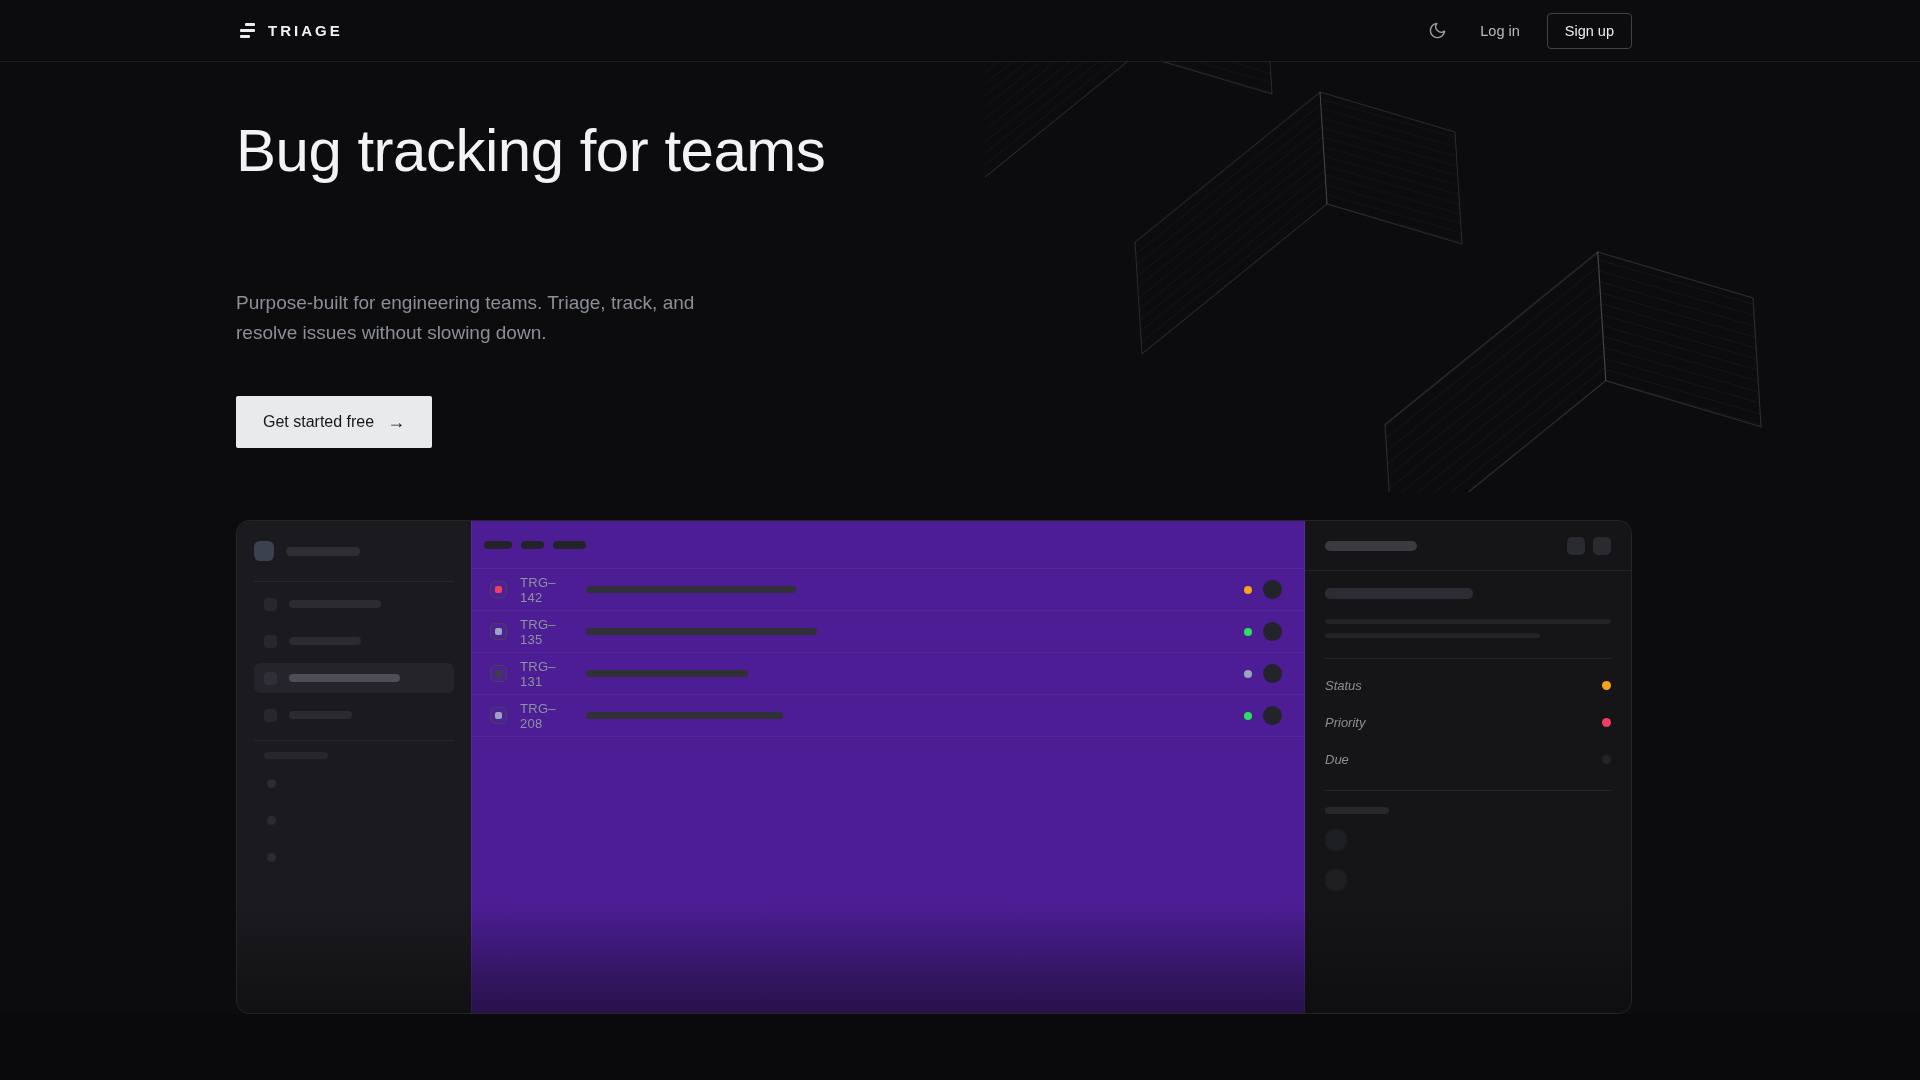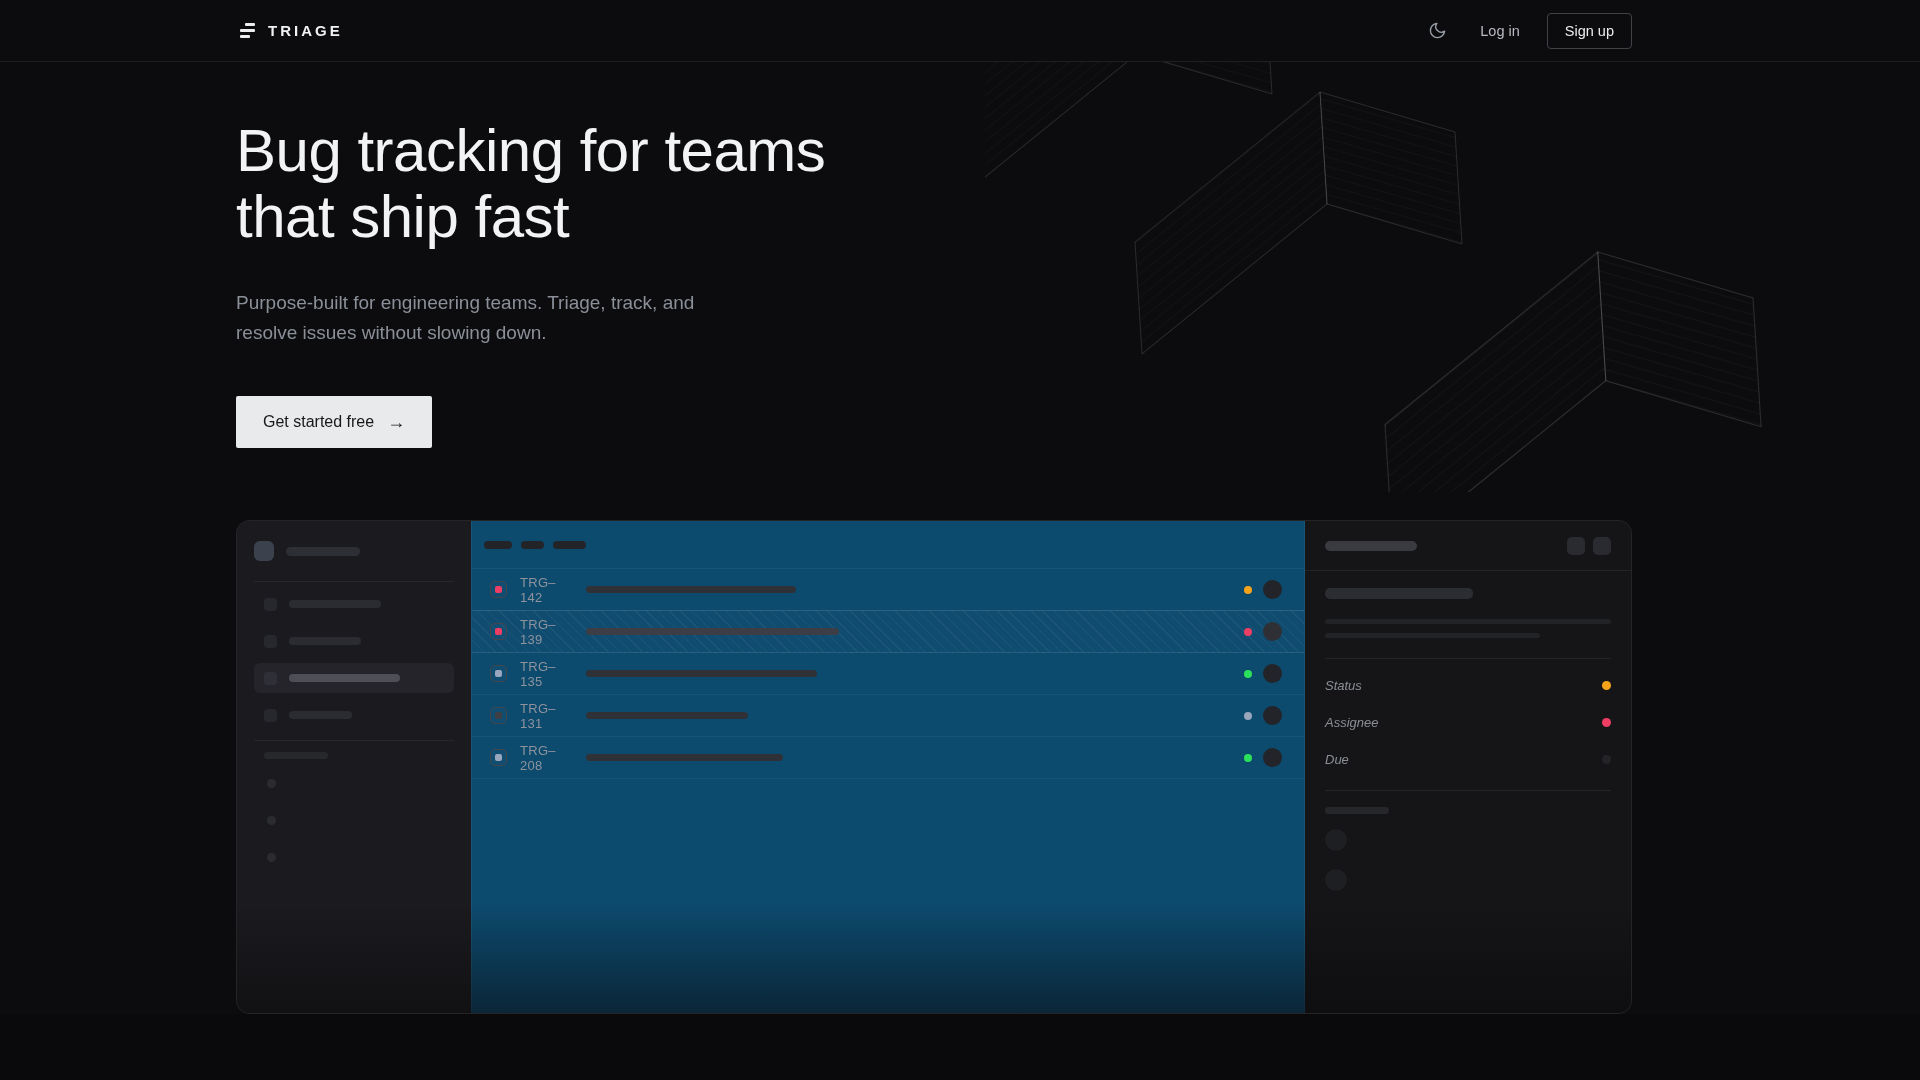--- a/index.html
+++ b/index.html
@@ -82,21 +82,21 @@
   .ni-icon { width:13px; height:13px; border-radius:4px; background:#27282d; flex:none; }
   .m-nav-item.active .ni-icon { background:#2f3037; }
   .ni-pill { height:8px; border-radius:4px; background:#2b2c31; }
   .m-nav-item.active .ni-pill { background:#4d4e56; }
   .w1{width:92px} .w2{width:72px} .w3{width:111px} .w4{width:63px}
   .sec-pill { width:64px; height:7px; border-radius:4px; background:#27282c; margin:11px 0 0 10px; }
   .side-dot { width:9px; height:9px; border-radius:50%; background:#2b2c30; margin-left:13px; }
   .side-dot.d1{ margin-top:20px; } .side-dot + .side-dot{ margin-top:28px; }
 
   
-  .m-list { background:#0c4a6e; border-left:1px solid rgba(255,255,255,0.06); border-right:1px solid rgba(255,255,255,0.06); }
+  .m-list { background:#4c1d95; border-left:1px solid rgba(255,255,255,0.06); border-right:1px solid rgba(255,255,255,0.06); }
   .list-toolbar { height:48px; border-bottom:1px solid rgba(255,255,255,0.06); display:flex; align-items:center; gap:9px; padding-left:12px; }
   .tb-pill { height:8px; border-radius:4px; background:#232428; }
   .tb1{width:28px} .tb2{width:23px} .tb3{width:33px}
   .issue-row { display:flex; align-items:center; height:42px; padding:0 22px 0 18px; border-bottom:1px solid rgba(255,255,255,0.05); }
   .issue-row.selected {
     background-color:rgba(255,255,255,0.015);
     background-image:repeating-linear-gradient(45deg, rgba(255,255,255,0.05) 0px, rgba(255,255,255,0.05) 1px, transparent 1px, transparent 8px);
     box-shadow:0 -1px 0 rgba(255,255,255,0.09);
     border-bottom-color:rgba(255,255,255,0.10);
   }
@@ -170,21 +170,20 @@
       <polygon points="185,0 320,40 327,152 192,112" fill="url(#hR)" stroke="rgba(255,255,255,0.13)" stroke-width="1"></polygon>
     </g>
   </defs>
   <use href="#slab" transform="translate(-40,-120)"></use>
   <use href="#slab" transform="translate(150,30)"></use>
   <use href="#slab" transform="translate(400,190) scale(1.15)"></use>
 </svg>
 
 <h1 class="hero-title">
   <span>Bug tracking for teams</span><br>
-  <span>that ship fast</span>
 </h1>
 <p class="hero-sub">Purpose-built for engineering teams. Triage, track, and resolve issues without slowing down.</p>
 <button class="cta">
   <span>Get started free</span>
   <span class="arrow">→</span>
 </button>
 
 <div class="mockup">
 
   <div class="m-sidebar">
@@ -229,30 +228,20 @@
     <div class="issue-icon">
             <div class="icon-fill" style="background: rgb(238, 62, 99);"></div>
           </div>
     <div class="issue-id">TRG–142</div>
     <div class="issue-title-pill" style="width: 210px;"></div>
     <div class="row-spacer"></div>
     <div class="status-dot" style="background: rgb(245, 163, 27);"></div>
     <div class="assignee-avatar"></div>
   </div>
 
-  <div class="issue-row selected">
-    <div class="issue-icon">
-            <div class="icon-fill" style="background: rgb(238, 62, 99);"></div>
-          </div>
-    <div class="issue-id">TRG–139</div>
-    <div class="issue-title-pill" style="width: 253px;"></div>
-    <div class="row-spacer"></div>
-    <div class="status-dot" style="background: rgb(238, 62, 99);"></div>
-    <div class="assignee-avatar"></div>
-  </div>
 
 
   <div class="issue-row">
     <div class="issue-icon">
             <div class="icon-fill" style="background: rgb(154, 166, 189);"></div>
           </div>
     <div class="issue-id">TRG–135</div>
     <div class="issue-title-pill" style="width: 231px;"></div>
     <div class="row-spacer"></div>
     <div class="status-dot" style="background: rgb(43, 225, 92);"></div>
@@ -297,21 +286,21 @@
       <div class="desc-line dl1"></div>
       <div class="desc-line dl2"></div>
       <div class="p-divider"></div>
       <div class="fields" id="detail-fields">
   <div class="field-row">
     <span class="field-label">Status</span>
     <span class="field-dot" style="background: rgb(245, 163, 27);"></span>
   </div>
 
   <div class="field-row">
-    <span class="field-label">Assignee</span>
+    <span class="field-label">Priority</span>
     <span class="field-dot" style="background: rgb(238, 62, 99);"></span>
   </div>
 
 
   <div class="field-row">
     <span class="field-label">Due</span>
     <span class="field-dot" style="background: rgb(35, 36, 40);"></span>
   </div>
 </div>
       <div class="p-divider" style="margin-top:12px"></div>

